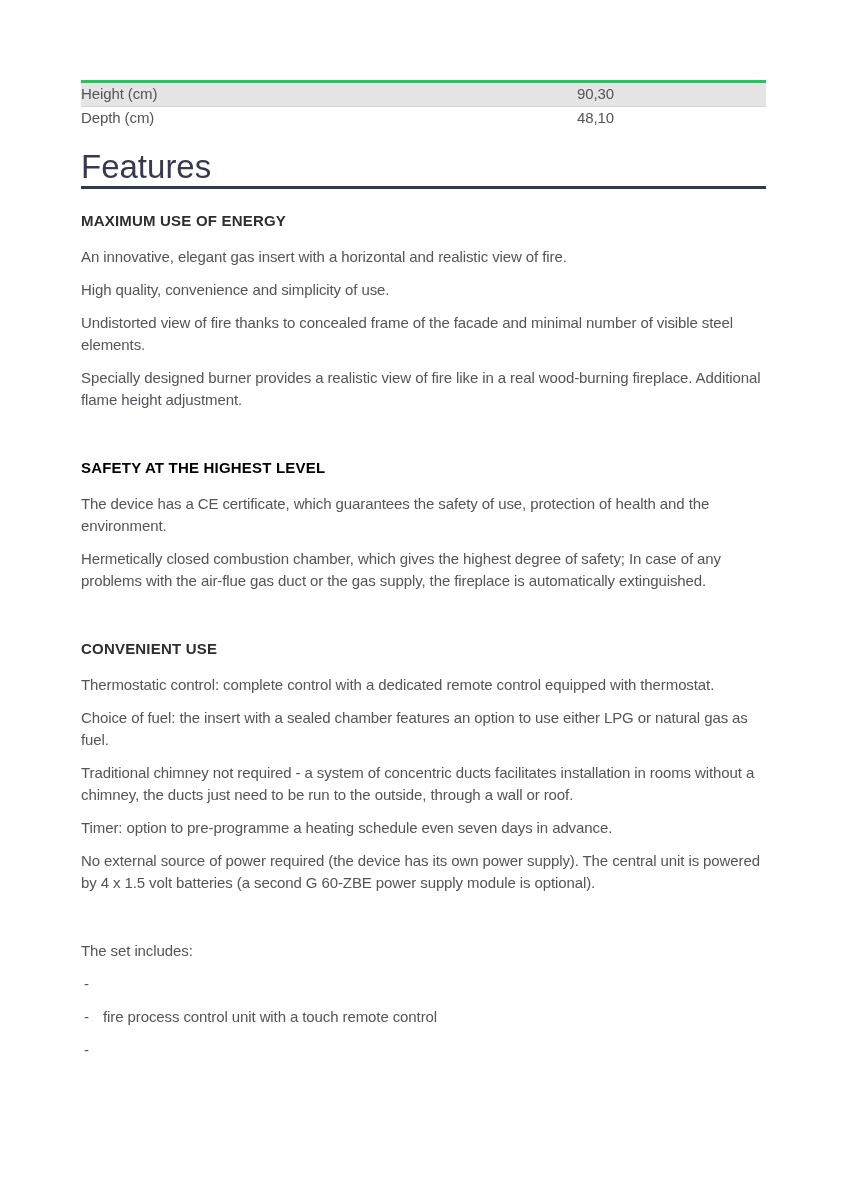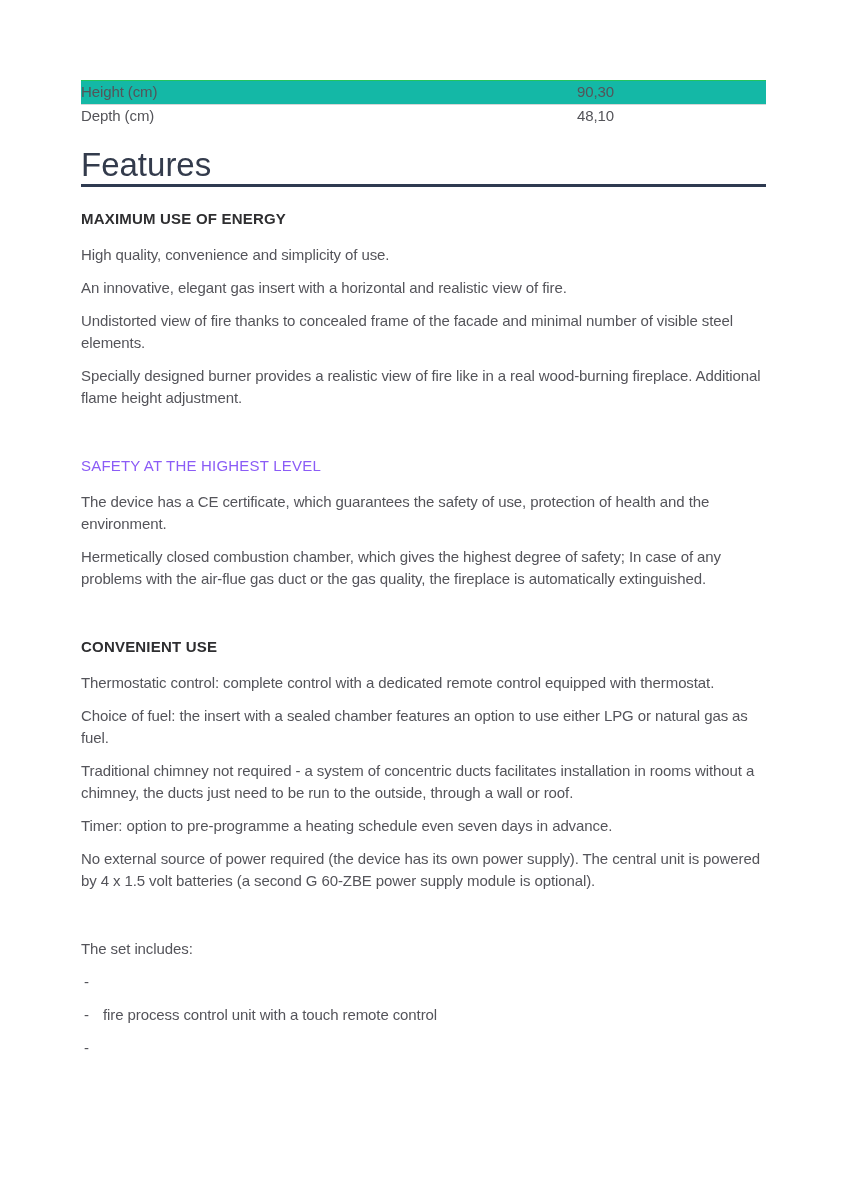--- a/index.html
+++ b/index.html
@@ -10,35 +10,35 @@
   }
   .content { padding:80px 82px 0 81px; box-sizing:border-box; }
 
   
   table.spec { width:100%; border-collapse:collapse; }
   table.spec td {
     font-size:15px; color:#545459; padding:3px 0 4px; line-height:16px;
     vertical-align:middle; letter-spacing:-0.1px;
   }
   table.spec td.label { width:496px; }
-  tr.shaded { background:#14b8a6; border-top:1px solid #22c55e; border-bottom:1px solid #d6d6d6; }
+  tr.shaded { background:#e5e5e5; border-top:3px solid #22c55e; border-bottom:1px solid #d6d6d6; }
 
   
   h1.page-title {
     font-size:33px; font-weight:400; color:#333b4c;
     margin:18px 0 0; line-height:38px;
     border-bottom:3px solid #2e3a50;
   }
 
   
   .section { margin-top:48px; }
   .section.first { margin-top:23px; }
   h3.sec-heading { font-size:15px; margin:0 0 16px; line-height:18px; letter-spacing:0.2px; }
   h3.sec-heading.bold { font-weight:700; color:#2e2e30; }
-  h3.sec-heading.regular { font-weight:400; color:#8b5cf6; }
+  h3.sec-heading.regular { font-weight:700; color:#000000; }
   p.body-text {
     font-size:15px; color:#54545a; line-height:22px;
     margin:11px 0 0; letter-spacing:-0.1px; max-width:685px;
   }
 
   
   .includes { margin-top:46px; }
   .list-item {
     display:flex; margin-top:11px; font-size:15px; color:#54545a;
     line-height:22px; letter-spacing:-0.1px;
@@ -61,30 +61,30 @@
           <td class="label">Depth (cm)</td>
           <td class="value">48,10</td>
         </tr>
       </tbody>
     </table>
 
     <h1 class="page-title">Features</h1>
 
     <div class="section first">
       <h3 class="sec-heading bold">MAXIMUM USE OF ENERGY</h3>
+      <p class="body-text">An innovative, elegant gas insert with a horizontal and realistic view of fire.</p>
       <p class="body-text">High quality, convenience and simplicity of use.</p>
-      <p class="body-text">An innovative, elegant gas insert with a horizontal and realistic view of fire.</p>
       <p class="body-text">Undistorted view of fire thanks to concealed frame of the facade and minimal number of visible steel elements.</p>
       <p class="body-text">Specially designed burner provides a realistic view of fire like in a real wood-burning fireplace. Additional flame height adjustment.</p>
     </div>
 
     <div class="section">
       <h3 class="sec-heading regular">SAFETY AT THE HIGHEST LEVEL</h3>
       <p class="body-text">The device has a CE certificate, which guarantees the safety of use, protection of health and the environment.</p>
-      <p class="body-text">Hermetically closed combustion chamber, which gives the highest degree of safety; In case of any problems with the air-flue gas duct or the gas quality, the fireplace is automatically extinguished.</p>
+      <p class="body-text">Hermetically closed combustion chamber, which gives the highest degree of safety; In case of any problems with the air-flue gas duct or the gas supply, the fireplace is automatically extinguished.</p>
     </div>
 
     <div class="section">
       <h3 class="sec-heading bold">CONVENIENT USE</h3>
       <p class="body-text">Thermostatic control: complete control with a dedicated remote control equipped with thermostat.</p>
       <p class="body-text">Choice of fuel: the insert with a sealed chamber features an option to use either LPG or natural gas as fuel.</p>
       <p class="body-text">Traditional chimney not required - a system of concentric ducts facilitates installation in rooms without a chimney, the ducts just need to be run to the outside, through a wall or roof.</p>
       <p class="body-text">Timer: option to pre-programme a heating schedule even seven days in advance.</p>
       <p class="body-text">No external source of power required (the device has its own power supply). The central unit is powered by 4 x 1.5 volt batteries (a second G 60-ZBE power supply module is optional).</p>
     </div>

